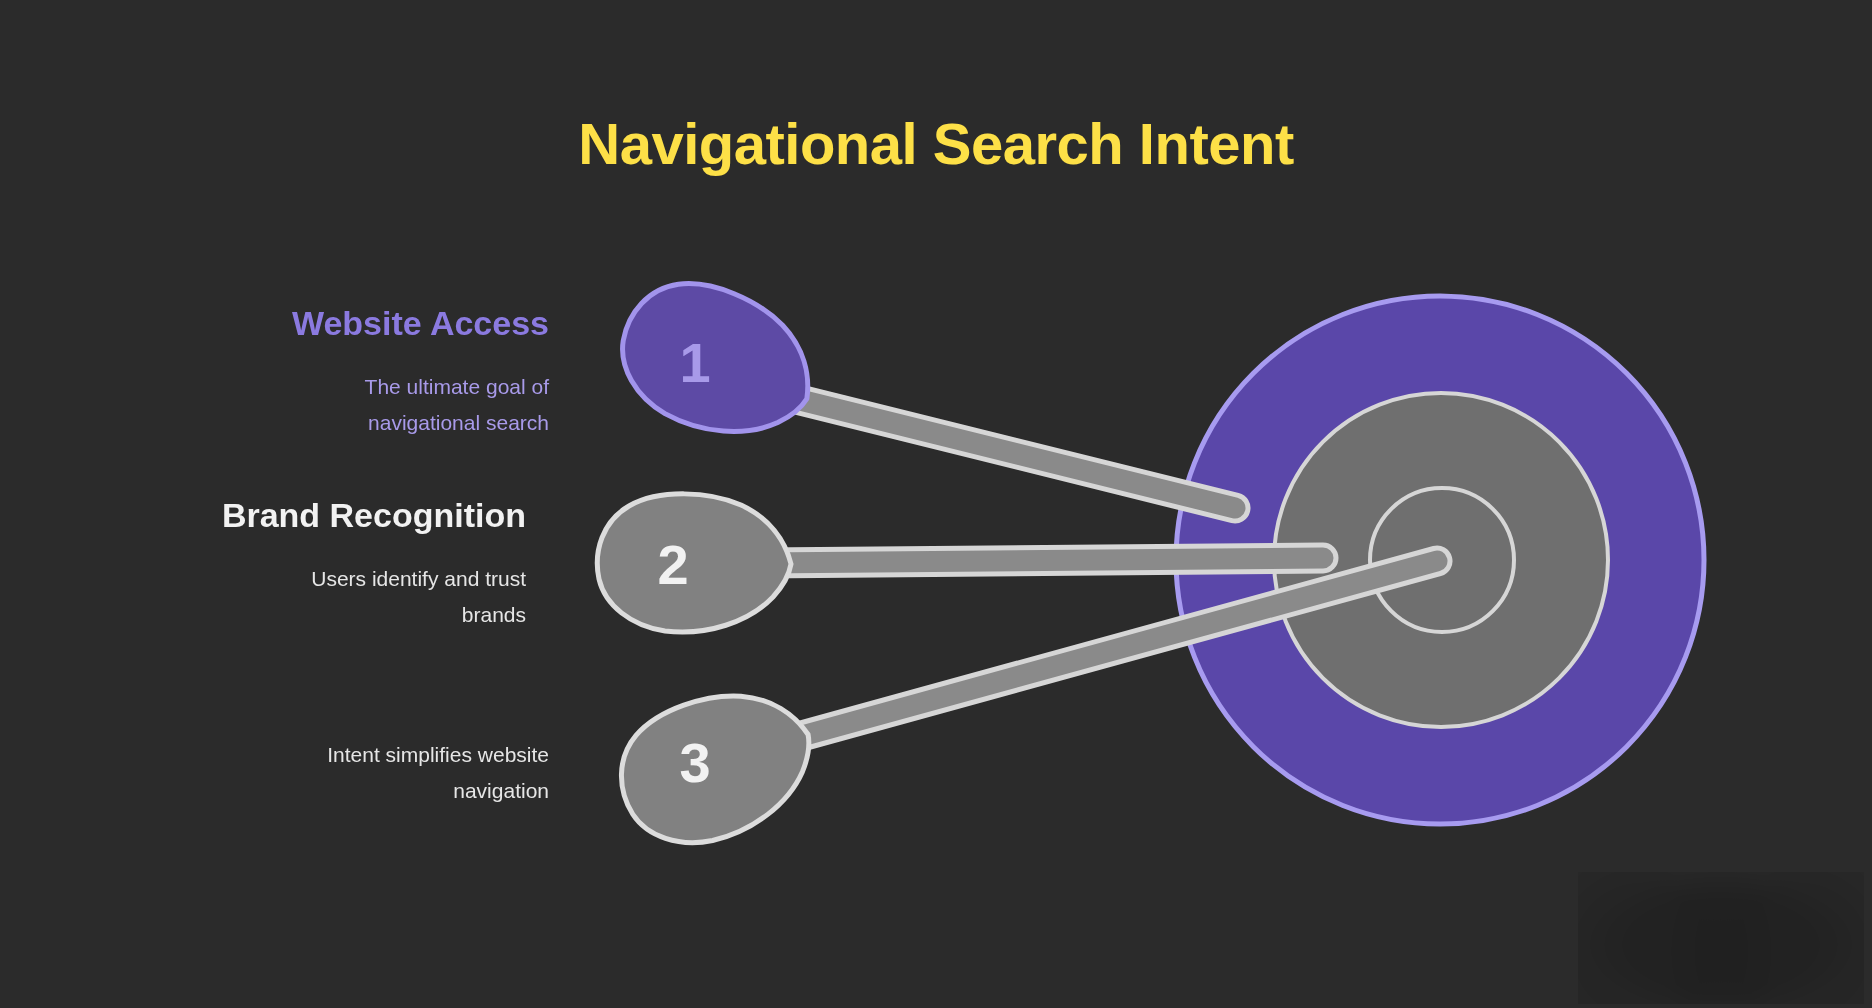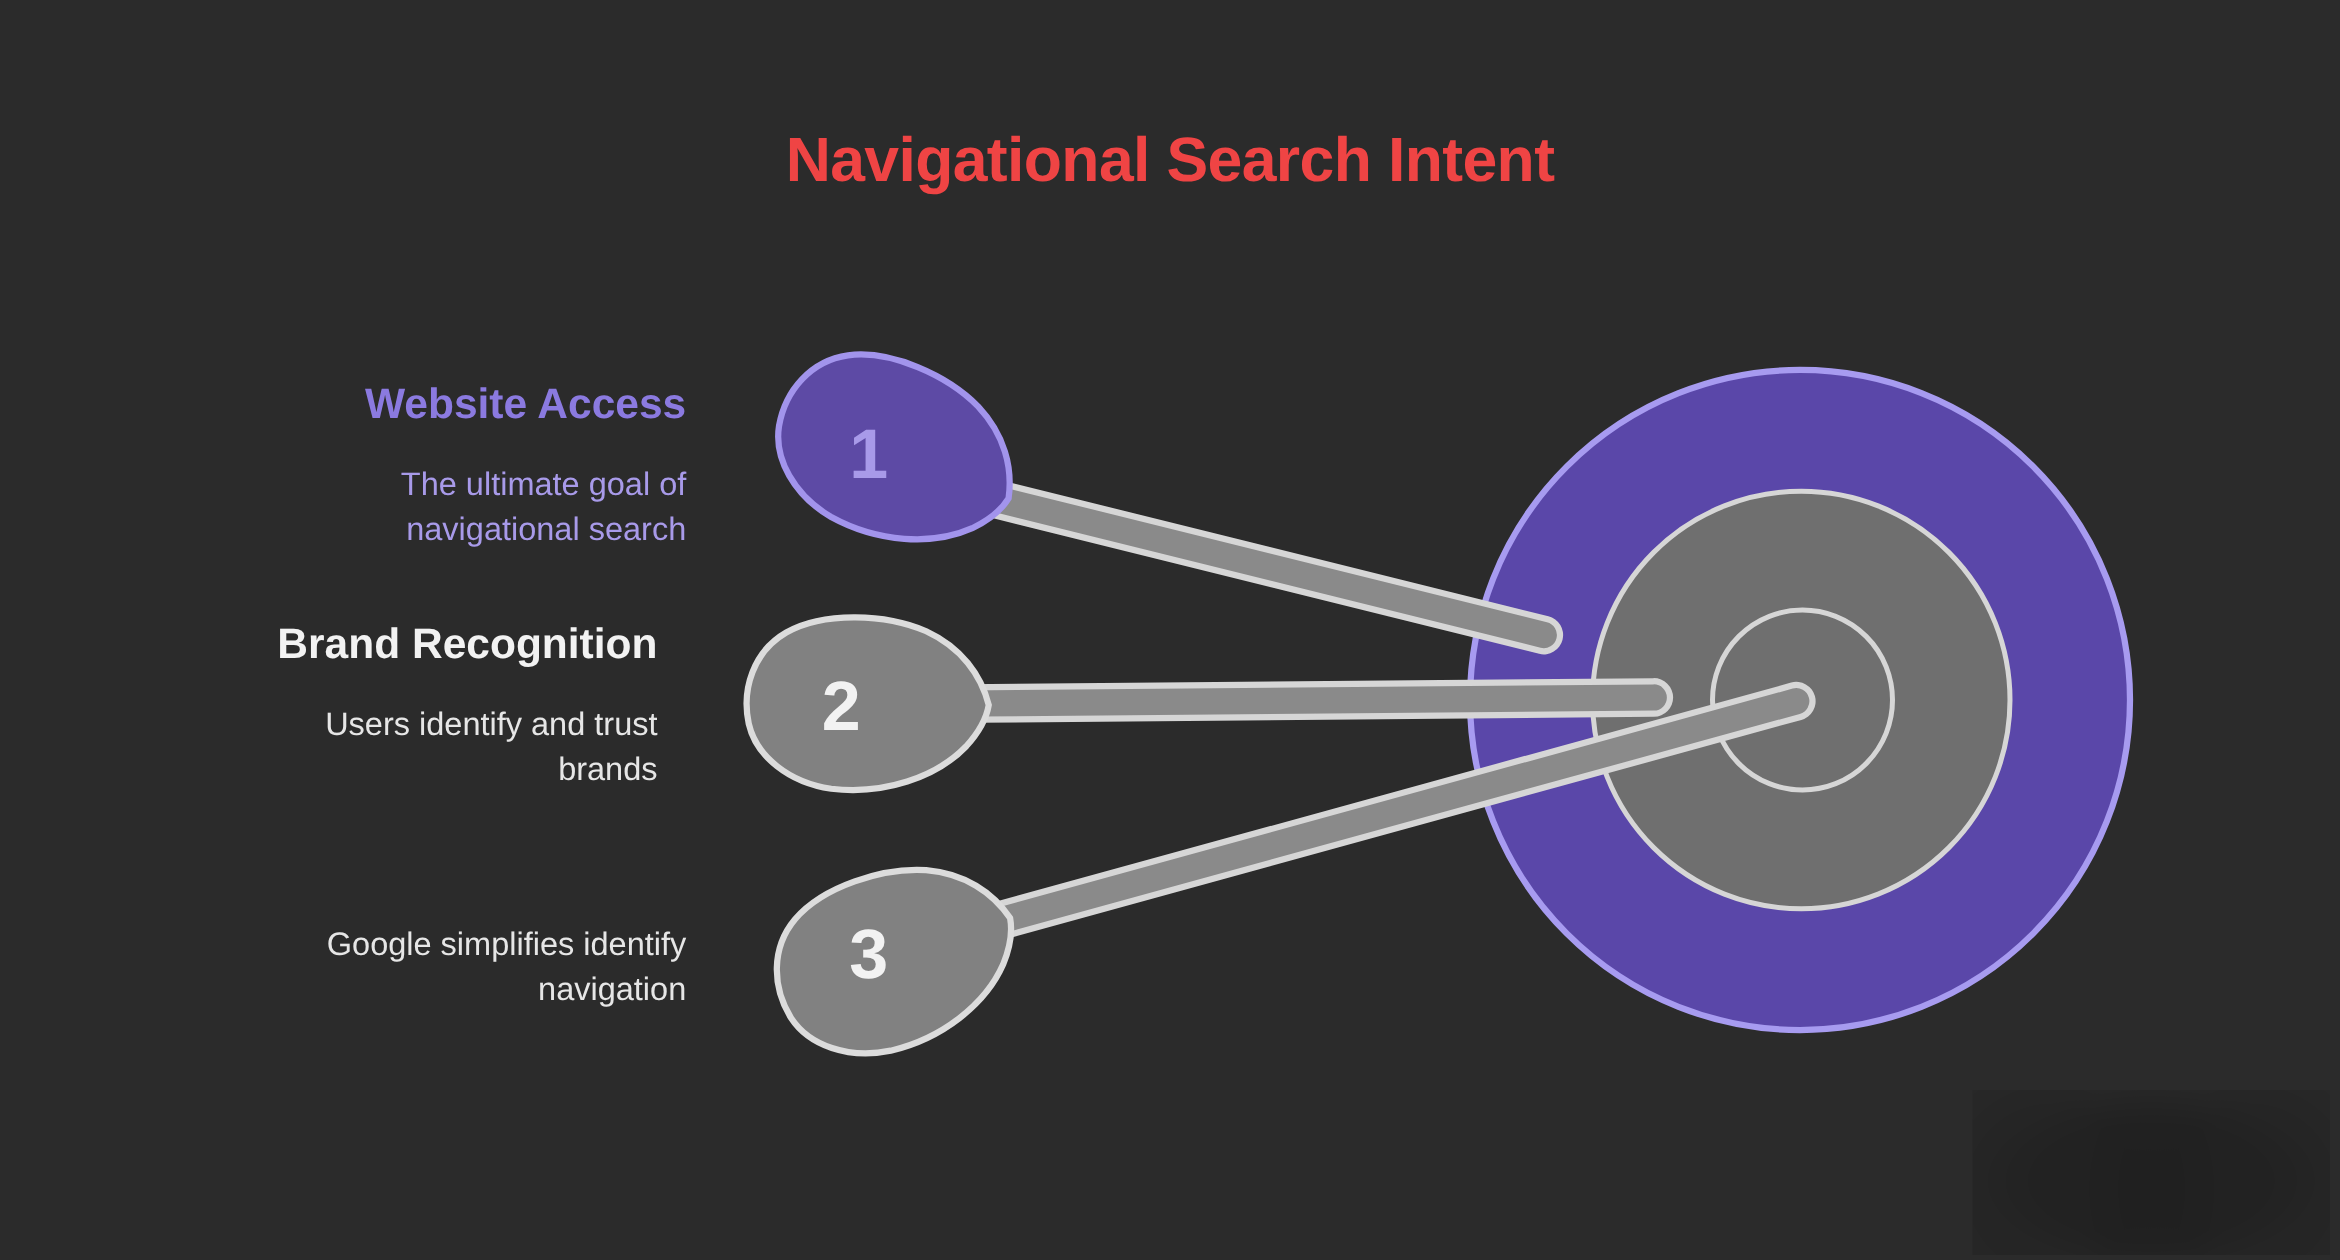--- a/index.html
+++ b/index.html
@@ -6,41 +6,41 @@
   .stage{
     position:relative;
     width:1872px;height:1008px;
     background:#2b2b2b;
     overflow:hidden;
     font-family:"Liberation Sans", sans-serif;
   }
   .title{
     position:absolute;
     left:0;right:0;top:98px;
-    margin:1px;
+    margin:12px;
     text-align:center;
-    font-size:50px;
+    font-size:58px;
     font-weight:700;
     letter-spacing:-0.5px;
-    color:#ef4444;
+    color:#fde047;
   }
   .item{
     position:absolute;
     text-align:right;
   }
   .item .heading{
     font-size:34px;
     line-height:40px;
     font-weight:700;
     color:#f2f2f2;
     white-space:nowrap;
   }
   .item .desc{
     margin-top:26px;
-    font-size:26px;
+    font-size:21px;
     line-height:36px;
     color:#e6e6e6;
   }
   .item .desc div{white-space:nowrap;}
   .item.purple .heading{color:#8b7ae0;margin-top:28px;}
   .item.purple .desc{color:#a89ae9;}
   #item1{top:275px;right:1323px;}
   #item2{top:495px;right:1346px;}
   #item3{top:711px;right:1323px;}
   .diagram{
@@ -77,21 +77,21 @@
   <div class="item" id="item2">
     <div class="heading">Brand Recognition</div>
     <div class="desc">
       <div>Users identify and trust</div>
       <div>brands</div>
     </div>
   </div>
 
   <div class="item" id="item3">
     <div class="desc">
-      <div>Google simplifies identify</div>
+      <div>Intent simplifies website</div>
       <div>navigation</div>
     </div>
   </div>
 
   <svg class="diagram" width="1872" height="1008" viewBox="0 0 1872 1008">
     <defs>
 
       <path id="dart-shape" d="M 98 0
         C 92 -24 76 -46 48 -59
         C 16 -73 -34 -75 -64 -58

